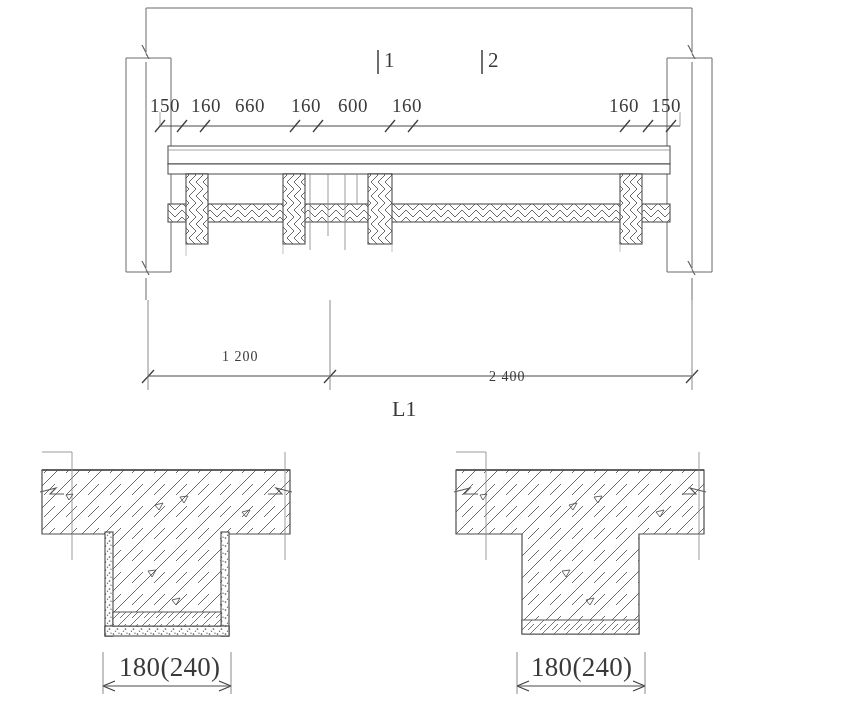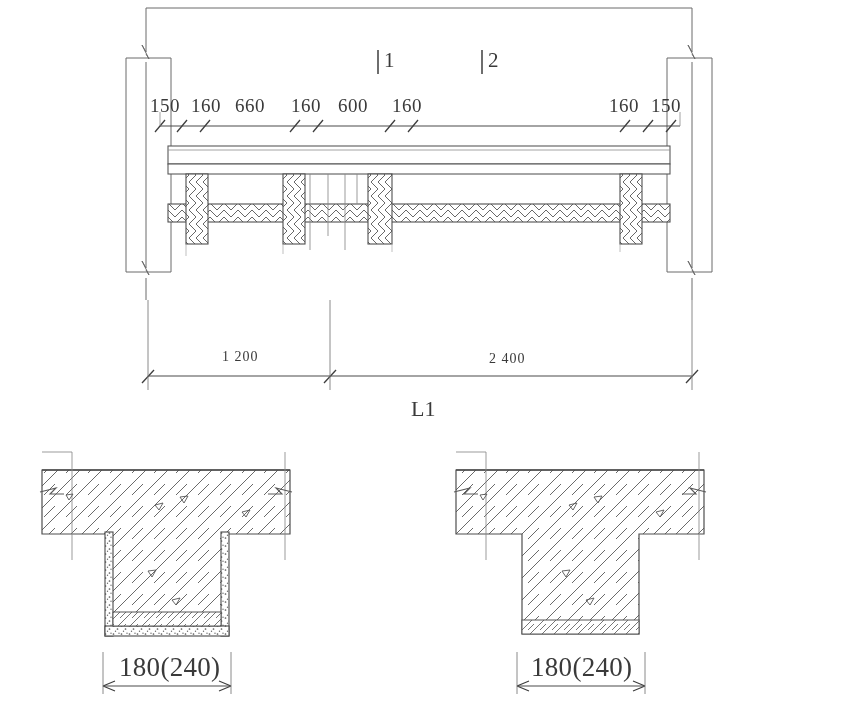--- a/index.html
+++ b/index.html
@@ -249,20 +249,20 @@
 <div class="lbl dim-sm" style="left:150px;top:96px;">150</div>
 <div class="lbl dim-sm" style="left:191px;top:96px;">160</div>
 <div class="lbl dim-sm" style="left:235px;top:96px;">660</div>
 <div class="lbl dim-sm" style="left:291px;top:96px;">160</div>
 <div class="lbl dim-sm" style="left:338px;top:96px;">600</div>
 <div class="lbl dim-sm" style="left:392px;top:96px;">160</div>
 <div class="lbl dim-sm" style="left:609px;top:96px;">160</div>
 <div class="lbl dim-sm" style="left:651px;top:96px;">150</div>
 
 <div class="lbl dim-lg" style="left:222px;top:350px;">1 200</div>
-<div class="lbl dim-lg" style="left:489px;top:352px;">2 400</div>
-
-<div class="lbl tag" style="left:411px;top:398px;">L1</div>
+<div class="lbl dim-lg" style="left:489px;top:370px;">2 400</div>
+
+<div class="lbl tag" style="left:392px;top:398px;">L1</div>
 
 <div class="lbl detail-dim" style="left:119px;top:654px;">180(240)</div>
 <div class="lbl detail-dim" style="left:531px;top:654px;">180(240)</div>
 
 </div>
 
 </body></html>

